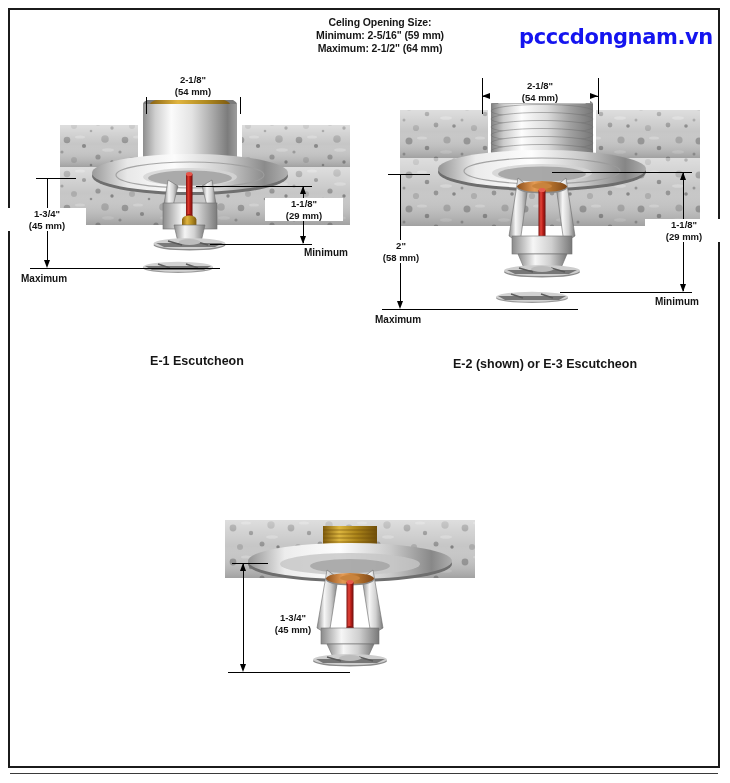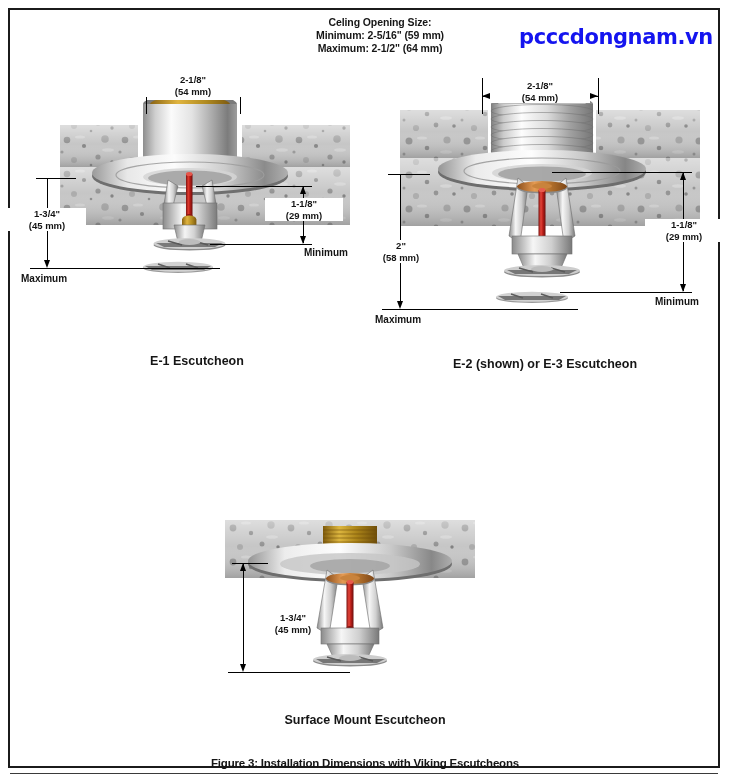--- a/index.html
+++ b/index.html
@@ -482,17 +482,15 @@
   <div class="ln h" style="left:232px;top:563px;width:36px;"></div>
   <div class="ln h" style="left:228px;top:672px;width:122px;"></div>
   <div class="ln v" style="left:243px;top:564px;height:101px;"></div>
   <div class="ar up" style="left:239.5px;top:563px;"></div>
   <div class="ar down" style="left:239.5px;top:664px;"></div>
   <div class="dim" style="left:254px;top:612px;width:78px;">
     <span>1-3/4"</span>
     <span class="l2">(45 mm)</span>
   </div>
 
-  <div class="caption" style="left:0px;top:713px;">Surface Mount Escutcheon</div>
-
-  <div class="figcap" style="left:0px;top:757px;">Figure 3: Installation Dimensions with Viking Escutcheons</div>
+
   <div class="figrule" style="left:10px;top:773px;width:708px;"></div>
 </div>
 
 </body></html>

